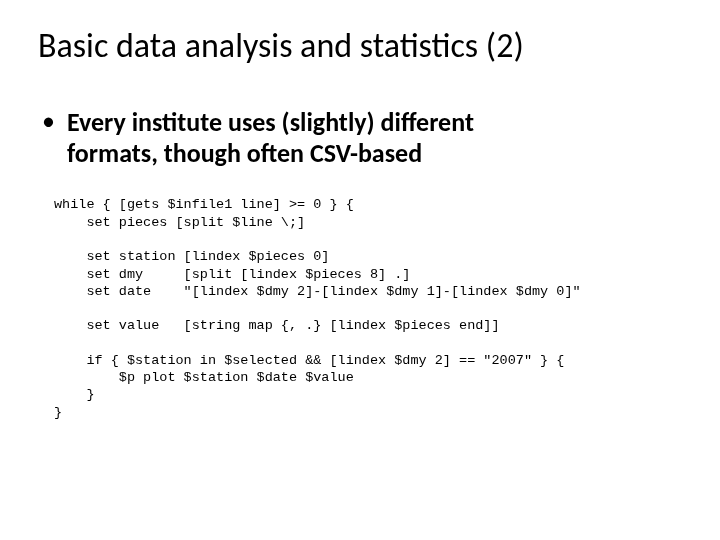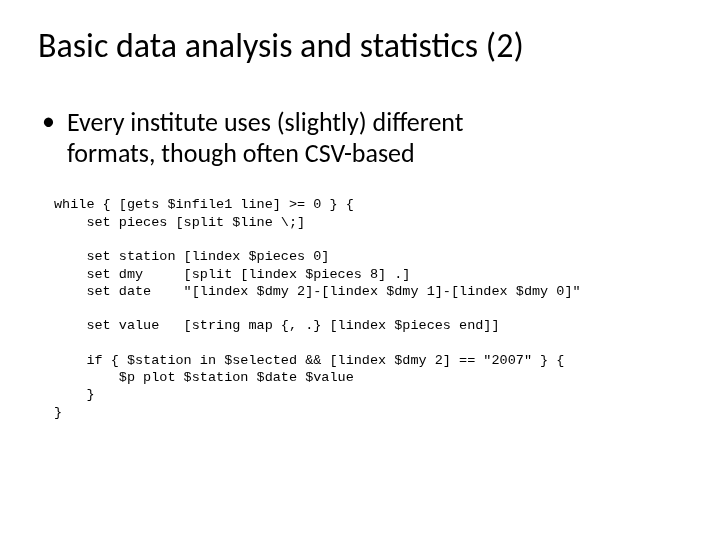--- a/index.html
+++ b/index.html
@@ -31,20 +31,21 @@
   }
   .bullet-dot {
     font-size: 26px;
     line-height: 1.15;
     margin-right: 12px;
     margin-left: 4px;
   }
   .bullet-text {
     font-size: 26px;
     line-height: 1.18;
+    font-weight: bold;
   }
   .code {
     font-family: "Courier New", Courier, monospace;
     font-size: 13.5px;
     line-height: 1.28;
     white-space: pre;
     margin-left: 16px;
   }
 </style>
 </head>

